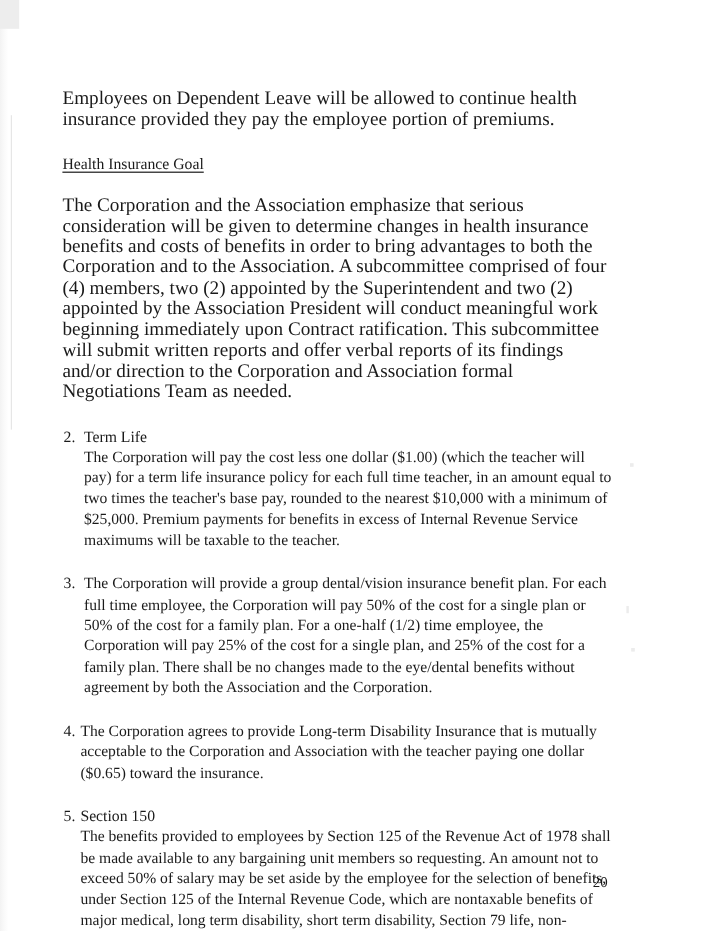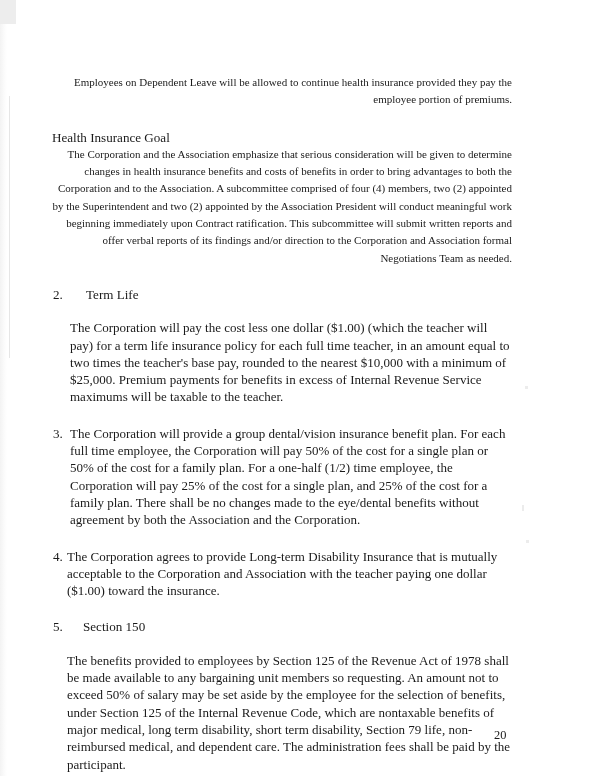--- a/index.html
+++ b/index.html
@@ -54,53 +54,54 @@
   }
 
   .content {
     position: absolute;
     left: 52px;
     top: 74px;
     width: 460px;
   }
 
   .para {
-    font-size: 11px;
+    font-size: 16px;
     line-height: 17.3px;
-    text-align: right;
+    text-align: left;
     margin: 0;
   }
 
   .block-gap-lg { margin-top: 19px; }
-  .block-gap-md { margin-top: 0; }
+  .block-gap-md { margin-top: 17px; }
 
   .heading-underlined {
     font-size: 13.1px;
     line-height: 17.3px;
     margin: 0;
+    text-decoration: underline;
     text-underline-offset: 2px;
     display: inline-block;
   }
 
   
   .clause {
     position: relative;
     padding-left: 18px;
   }
   .clause-number {
     position: absolute;
     left: 1px;
     top: 0;
     font-size: 13.1px;
     line-height: 17.3px;
   }
   .clause-title {
     font-size: 13.1px;
     line-height: 17.3px;
-    margin: 16px;
+    margin: 0;
     padding-left: 0;
   }
   .clause-body {
     font-size: 13px;
     line-height: 17.3px;
     margin: 0;
     padding-left: 0;
   }
   .clause-tight { padding-left: 15px; }
 
@@ -142,21 +143,21 @@
       <p class="clause-body">The Corporation will pay the cost less one dollar ($1.00) (which the teacher will pay) for a term life insurance policy for each full time teacher, in an amount equal to two times the teacher's base pay, rounded to the nearest $10,000 with a minimum of $25,000. Premium payments for benefits in excess of Internal Revenue Service maximums will be taxable to the teacher.</p>
     </div>
 
     <div class="clause block-gap-lg">
       <span class="clause-number">3.</span>
       <p class="clause-body">The Corporation will provide a group dental/vision insurance benefit plan. For each full time employee, the Corporation will pay 50% of the cost for a single plan or 50% of the cost for a family plan. For a one-half (1/2) time employee, the Corporation will pay 25% of the cost for a single plan, and 25% of the cost for a family plan. There shall be no changes made to the eye/dental benefits without agreement by both the Association and the Corporation.</p>
     </div>
 
     <div class="clause clause-tight block-gap-lg">
       <span class="clause-number">4.</span>
-      <p class="clause-body">The Corporation agrees to provide Long-term Disability Insurance that is mutually acceptable to the Corporation and Association with the teacher paying one dollar ($1.00) toward the insurance.</p>
+      <p class="clause-body">The Corporation agrees to provide Long-term Disability Insurance that is mutually acceptable to the Corporation and Association with the teacher paying one dollar ($0.65) toward the insurance.</p>
     </div>
 
     <div class="clause clause-tight block-gap-lg">
       <span class="clause-number">5.</span>
       <p class="clause-title">Section 150</p>
       <p class="clause-body">The benefits provided to employees by Section 125 of the Revenue Act of 1978 shall be made available to any bargaining unit members so requesting. An amount not to exceed 50% of salary may be set aside by the employee for the selection of benefits, under Section 125 of the Internal Revenue Code, which are nontaxable benefits of major medical, long term disability, short term disability, Section 79 life, non-reimbursed medical, and dependent care. The administration fees shall be paid by the participant.</p>
     </div>
 
   </div>
 

